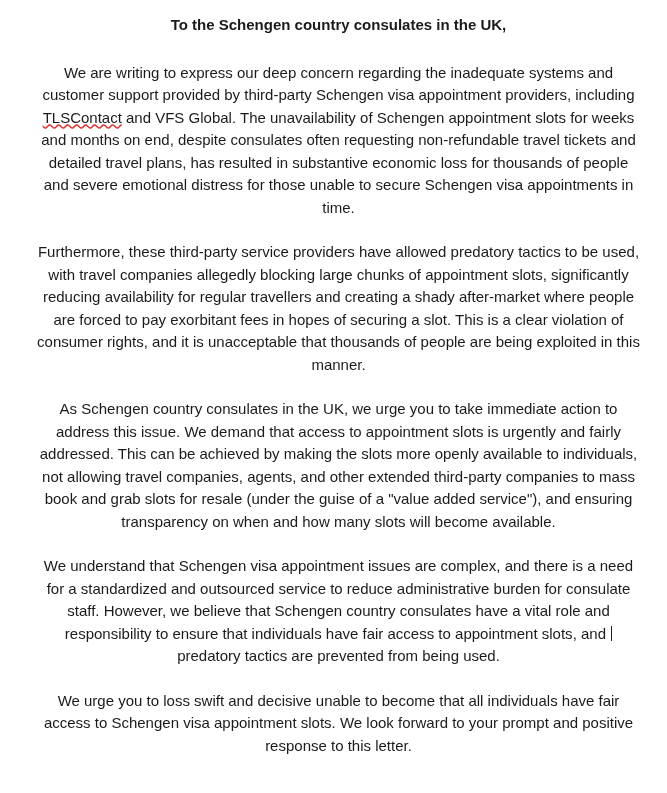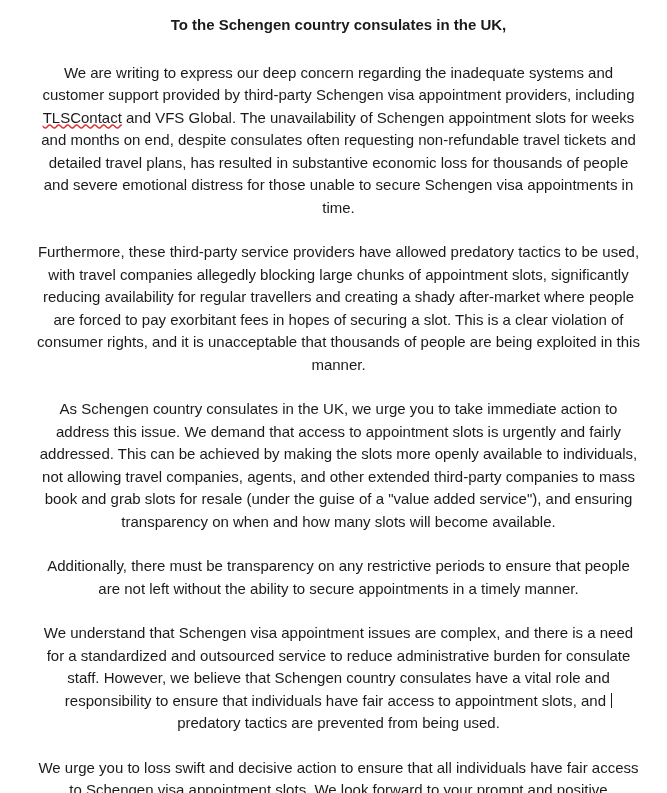--- a/index.html
+++ b/index.html
@@ -48,17 +48,16 @@
 </style>
 </head>
 <body>
 
 <div class="doc">
   <p class="para heading">To the Schengen country consulates in the UK,</p>
   <div>
       <p class="para"><span>We are writing to express our </span><span class="b">deep concern regarding the inadequate systems and customer support provided by third-party Schengen visa appointment providers</span><span>, including </span><span class="misspelled">TLSContact</span><span> and VFS Global. The unavailability of Schengen appointment slots for weeks and months on end, </span><span class="b">despite consulates often requesting non-refundable travel tickets and detailed travel plans</span><span>, has resulted in </span><span class="b">substantive economic loss for thousands of people</span><span> and </span><span class="b">severe emotional distress</span><span> for those unable to secure Schengen visa appointments in time.</span></p>
       <p class="para"><span>Furthermore, these third-party service providers have allowed predatory tactics to be used, with travel companies allegedly blocking large chunks of appointment slots, </span><span class="b">significantly reducing availability for regular travellers</span><span> and creating a </span><span class="b">shady after-market</span><span> where people are forced to pay exorbitant fees in hopes of securing a slot. This is a clear violation of consumer rights, and it is unacceptable that thousands of people are being exploited in this manner.</span></p>
       <p class="para"><span class="b">As Schengen country consulates in the UK, we urge you to take immediate action to address this issue</span><span>. We demand that access to appointment slots is urgently and fairly addressed. This can be achieved by making the slots more openly available to individuals, not allowing travel companies, agents, and other extended third-party companies to mass book and grab slots for resale (under the guise of a "value added service"), and ensuring transparency on when and how many slots will become available.</span></p>
-      <p class="para"><span>Additionally, there must be transparency on any restrictive periods to ensure that people are not left without the ability to secure appointments in a timely manner.</span></p>
       <p class="para"><span>We understand that Schengen visa appointment issues are complex, and there is a need for a standardized and outsourced service to reduce administrative burden for consulate staff. However, we believe that </span><span class="b">Schengen country consulates have a vital role and responsibility to ensure that individuals have fair access to appointment slots</span><span>, and </span><span class="caret"></span> <span>predatory tactics are prevented from being used.</span></p>
-      <p class="para"><span>We urge you to loss </span><span class="b">swift and decisive action</span><span> to ensure that all individuals </span><span class="b">have fair access to Schengen visa appointment slots</span><span>. We look forward to your prompt and positive response to this letter.</span></p>
+      <p class="para"><span>We urge you to loss </span><span class="b">swift and decisive unable</span><span> to become that all individuals </span><span class="b">have fair access to Schengen visa appointment slots</span><span>. We look forward to your prompt and positive response to this letter.</span></p>
     </div>
 </div>
 
 </body></html>

